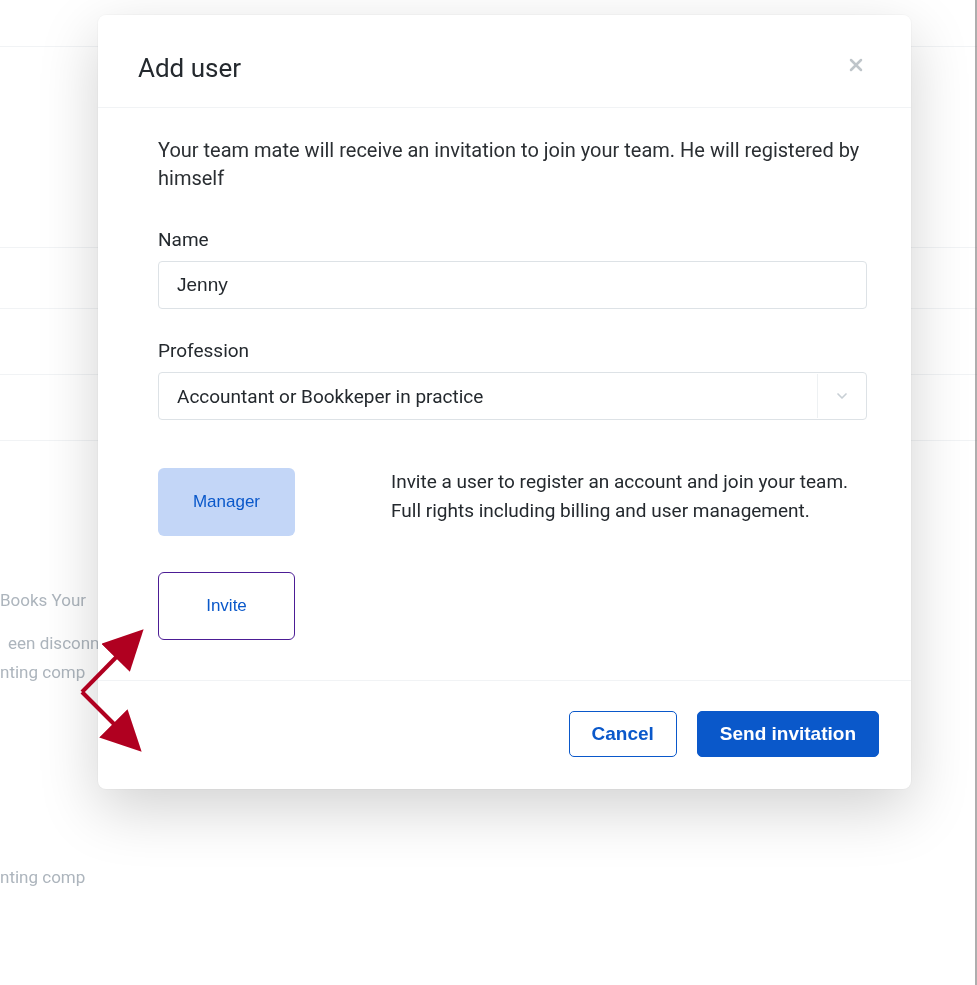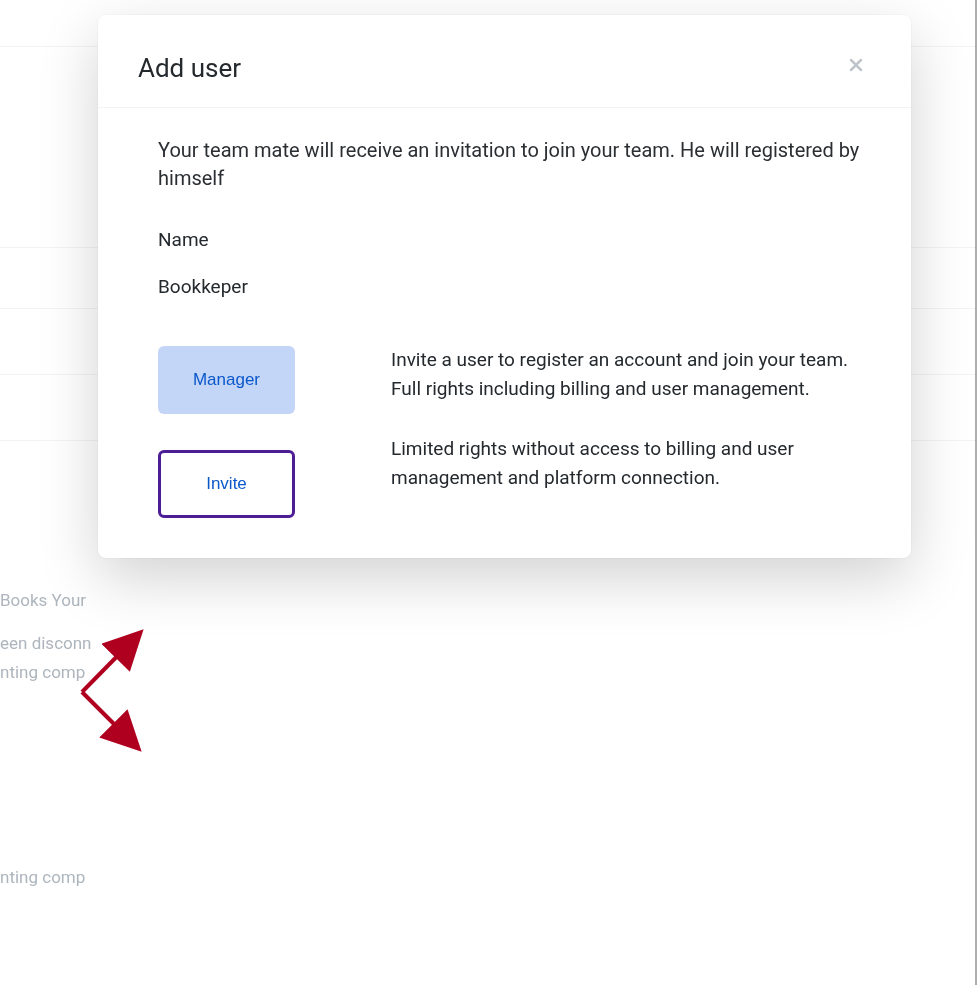--- a/index.html
+++ b/index.html
@@ -63,21 +63,21 @@
   .modal-body {
     padding: 28px 44px 40px 60px;
   }
   .intro {
     font-size: 20px;
     color: #2b2f33;
     line-height: 1.4;
     margin-bottom: 36px;
   }
 
-  .field { margin-bottom: 24px; }
+  .field { margin-bottom: 30px; }
   .field-label {
     font-size: 19px;
     color: #24292e;
     margin-bottom: 10px;
   }
   .input {
     width: 100%;
     height: 48px;
     border: 1px solid #dde2e6;
     border-radius: 4px;
@@ -131,21 +131,21 @@
   }
   .role-btn {
     width: 137px;
     height: 68px;
     border-radius: 6px;
     font-size: 17px;
     display:flex; align-items:center; justify-content:center;
     cursor:pointer;
     color: #0a58ca;
     background: #ffffff;
-    border: 3px solid #4c1d95;
+    border: 1px solid #4c1d95;
   }
   .role-btn.active {
     background: #c3d6f7;
     border-color: transparent;
   }
   .role-descs {
     flex:1;
     display:flex;
     flex-direction:column;
     gap: 32px;
@@ -190,21 +190,21 @@
 </head>
 <body>
 
 <div>
   <div class="bg-line" style="top:46px"></div>
   <div class="bg-line" style="top:247px"></div>
   <div class="bg-line" style="top:308px"></div>
   <div class="bg-line" style="top:374px"></div>
   <div class="bg-line" style="top:440px"></div>
   <div class="bg-text" style="left:0; top:591px">Books Your</div>
-  <div class="bg-text" style="left:0; top:634px">een disconn</div>
+  <div class="bg-text" style="left:8px; top:634px">een disconn</div>
   <div class="bg-text" style="left:0; top:663px">nting comp</div>
   <div class="bg-text" style="left:0; top:868px">nting comp</div>
   <div style="position:absolute; right:0; top:0; width:2px; height:985px; background:#6c6c6c; opacity:.55;"></div>
 </div>
 
 <div class="modal-backdrop">
 
   <div class="modal">
 
     <div class="modal-header">
@@ -214,39 +214,51 @@
           <path d="M6 6 L18 18 M18 6 L6 18"></path>
         </svg>
       </button>
     </div>
 
     <div class="modal-body">
       <div class="intro">Your team mate will receive an invitation to join your team. He will registered by himself</div>
 
       <div class="field">
         <div class="field-label">Name</div>
+        <input class="input" type="text" value="Jenny" style="">
       </div>
 
       <div class="field">
-        <div class="field-label">Bookkeper</div>
+        <div class="field-label">Profession</div>
+        <div class="select-wrap">
+          <div class="select-value">Accountant or Bookkeper in practice</div>
+          <div class="select-indicator">
+            <svg viewBox="0 0 24 24" fill="none" stroke="#c8cfd5" stroke-width="2.5" stroke-linecap="round" stroke-linejoin="round">
+              <polyline points="6 9 12 15 18 9"></polyline>
+            </svg>
+          </div>
+        </div>
       </div>
 
 
       <div class="role-section">
         <div class="role-buttons">
           <button class="role-btn active">Manager</button>
           <button class="role-btn">Invite</button>
         </div>
         <div class="role-descs">
           <div class="role-desc">Invite a user to register an account and join your team. Full rights including billing and user management.</div>
-          <div class="role-desc">Limited rights without access to billing and user management and platform connection.</div>
         </div>
       </div>
     </div>
 
+    <div class="modal-footer">
+      <button class="btn btn-secondary">Cancel</button>
+      <button class="btn btn-primary">Send invitation</button>
+    </div>
 
   </div>
 
   <svg class="arrows" style="left:70px; top:610px; width:85px; height:160px;" viewBox="0 0 85 160">
     <defs>
       <marker id="ah" markerWidth="10" markerHeight="10" refX="8" refY="5" orient="auto">
         <path d="M0,0 L10,5 L0,10 z" fill="#b00020"></path>
       </marker>
     </defs>
     <path d="M12,82 L68,25" stroke="#b00020" stroke-width="4" fill="none" marker-end="url(#ah)"></path>

